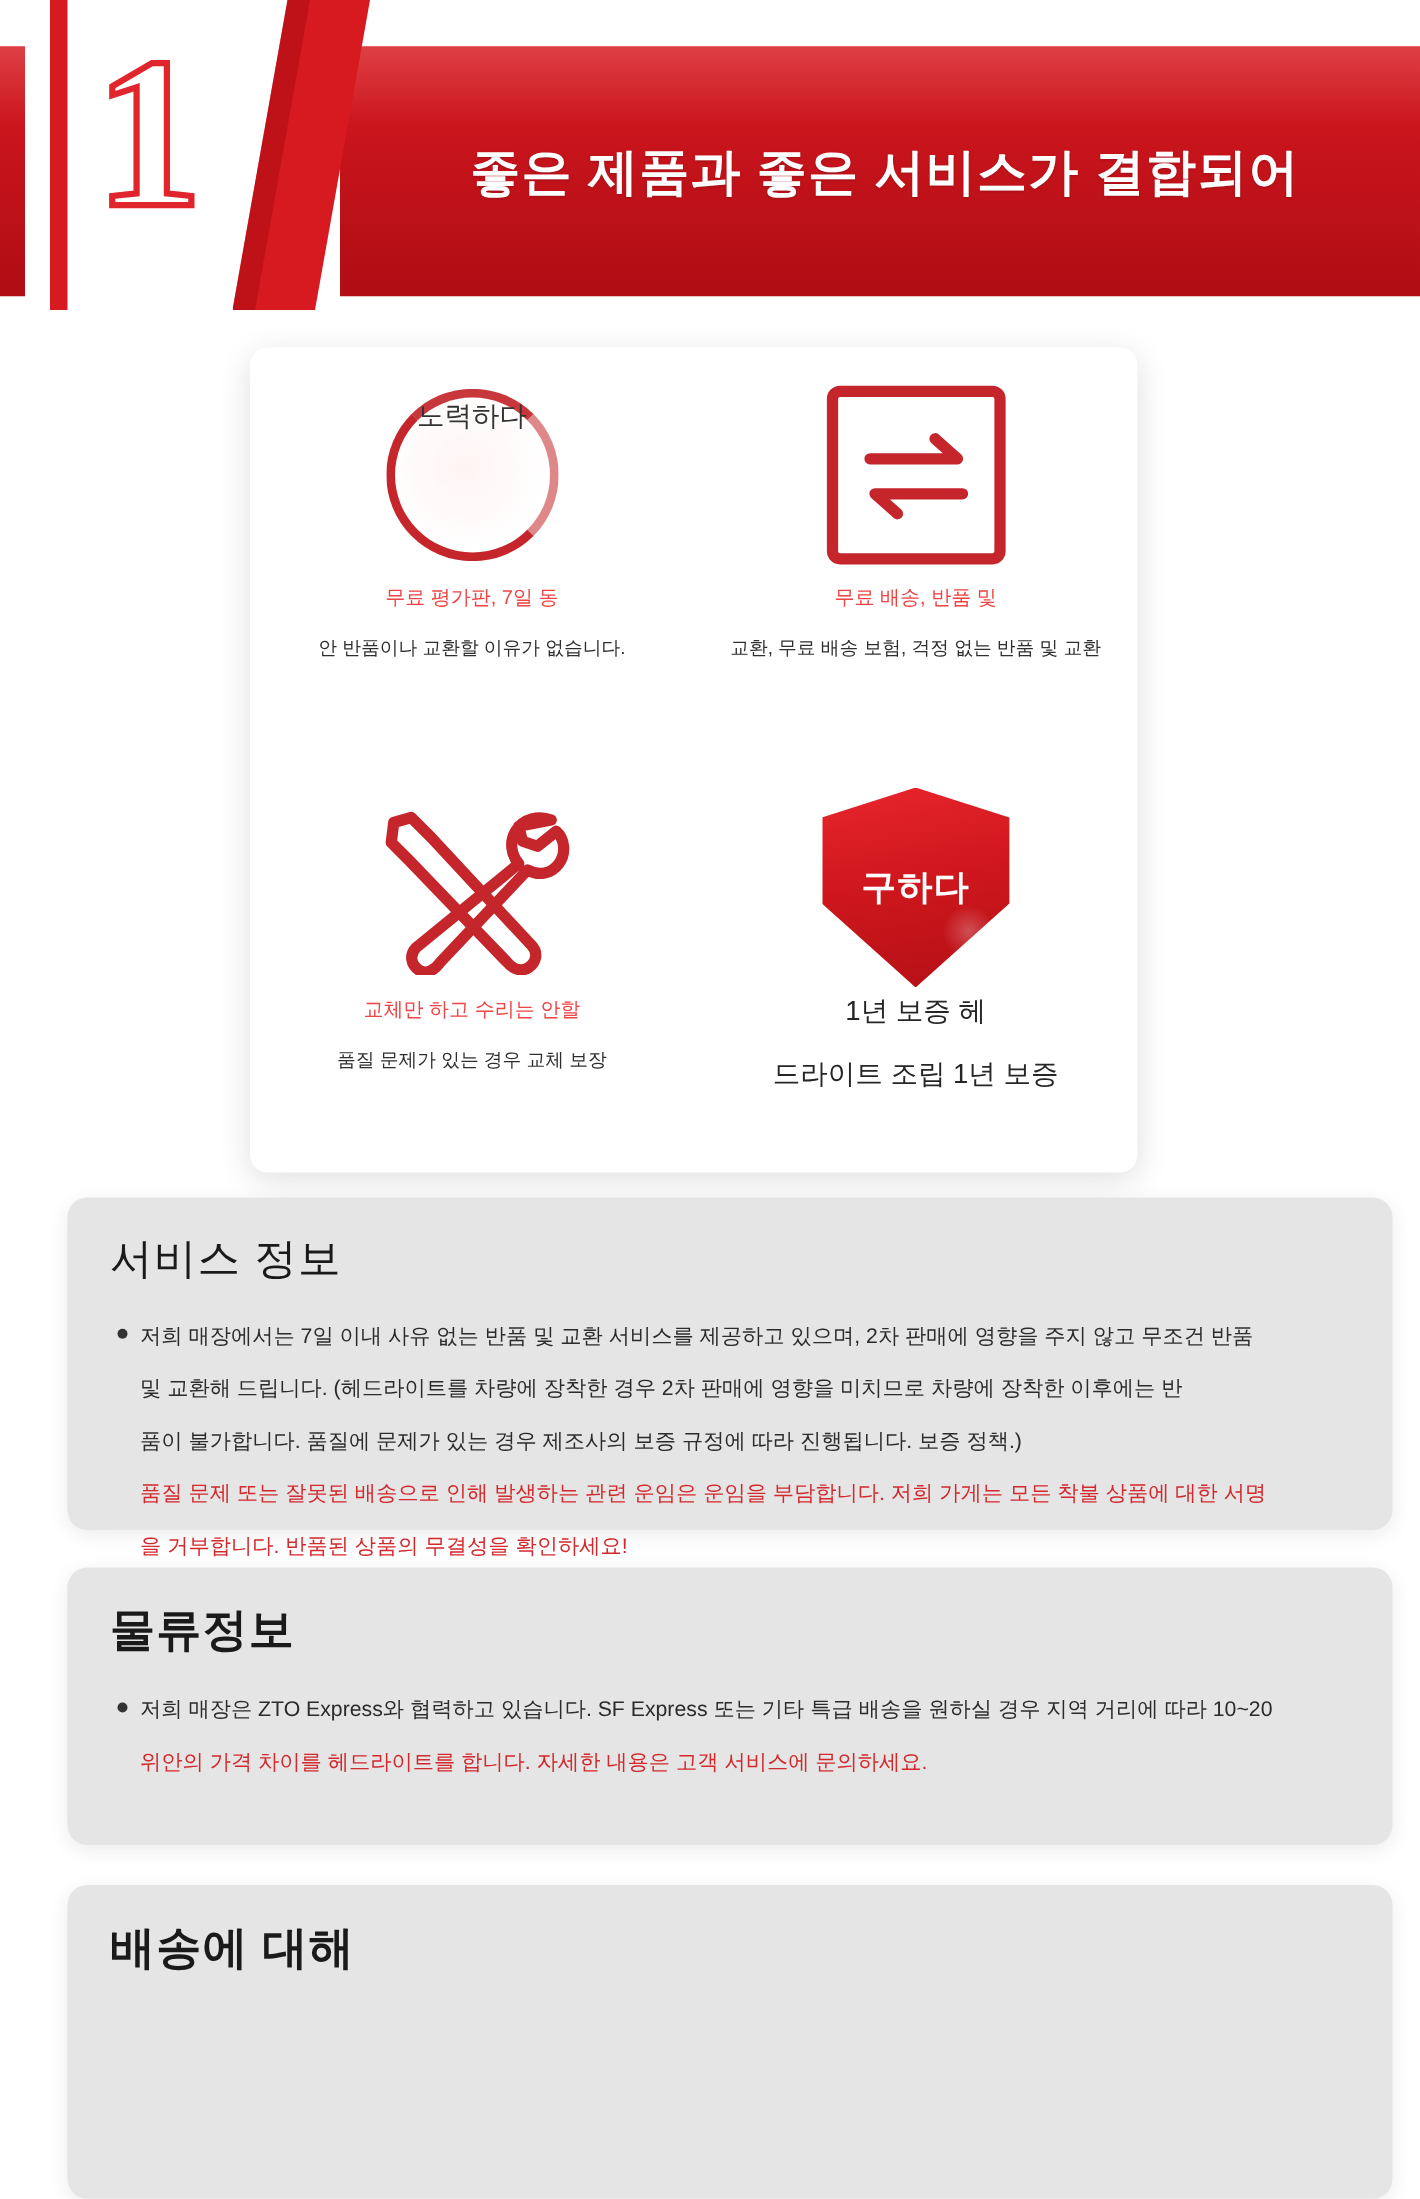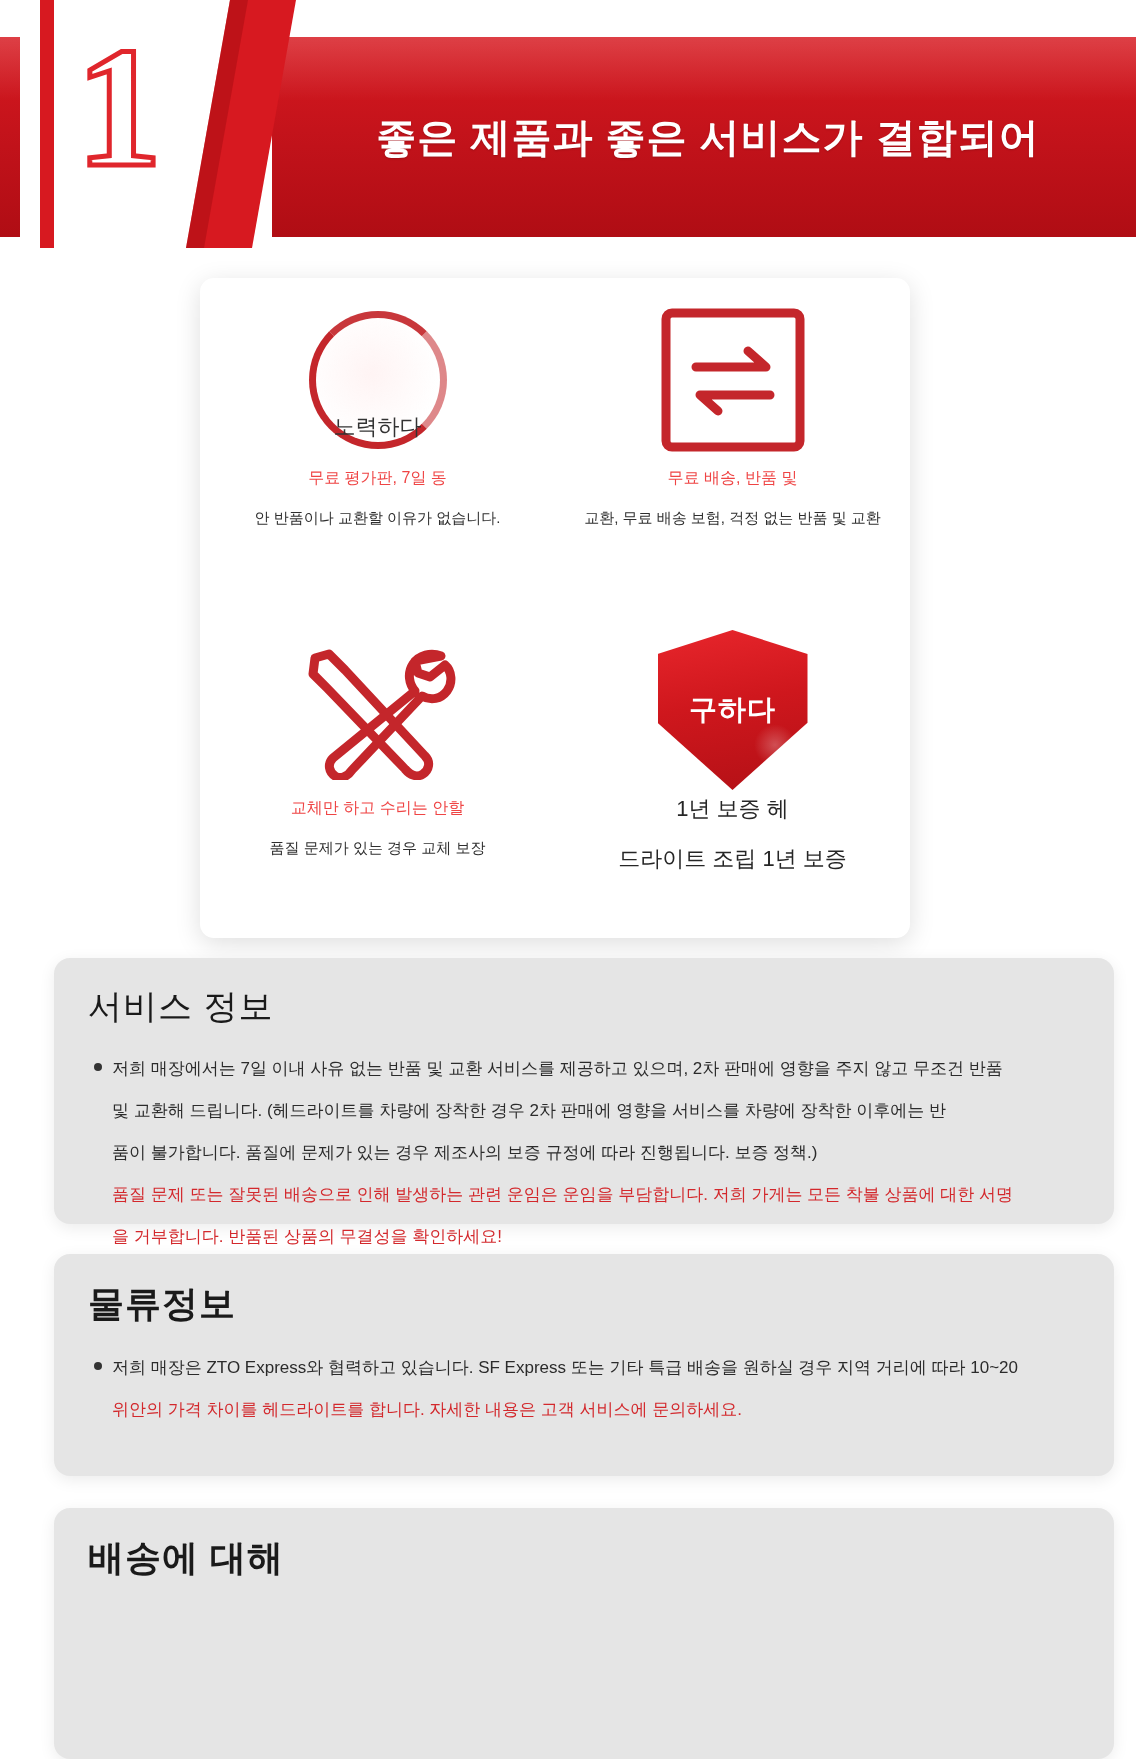--- a/index.html
+++ b/index.html
@@ -129,21 +129,21 @@
   .feature.big .feature-line1 { font-size: 22px; color: #262626; margin-top: 4px;}
   .feature.big .feature-line2 { font-size: 22px; color: #262626; margin-top: 20px;}
 
   
   .ico-ring {
     width: 138px; height: 138px;
     border: 7px solid #c4262b;
     border-radius: 50%;
     border-top-color: rgba(196,38,43,.92);
     border-right-color: rgba(196,38,43,.55);
-    display: flex; align-items: flex-end; justify-content: center;
+    display: flex; align-items: flex-start; justify-content: center;
     position: relative;
     background: radial-gradient(circle at 45% 45%, rgba(255,230,230,.45), rgba(255,255,255,0) 70%);
   }
   .ico-ring-text {
     font-size: 22px; color: #333;
   }
   .ico-shield {
     width: 150px; height: 160px;
     background: linear-gradient(170deg, #e8262c 0%, #cf171d 45%, #b31016 100%);
     clip-path: polygon(50% 0%, 100% 15%, 100% 58%, 50% 100%, 0% 58%, 0% 15%);
@@ -265,21 +265,21 @@
   </div>
 </div>
 
 <div class="panel" id="panel-service">
   <div class="panel-title">서비스 정보</div>
   <div class="bullets">
     <div class="bullet-row">
       <div class="bullet-dot"></div>
       <div class="bullet-body">
         <div class="para">저희 매장에서는 7일 이내 사유 없는 반품 및 교환 서비스를 제공하고 있으며, 2차 판매에 영향을 주지 않고 무조건 반품</div>
-        <div class="para">및 교환해 드립니다. (헤드라이트를 차량에 장착한 경우 2차 판매에 영향을 서비스를 차량에 장착한 이후에는 반</div>
+        <div class="para">및 교환해 드립니다. (헤드라이트를 차량에 장착한 경우 2차 판매에 영향을 미치므로 차량에 장착한 이후에는 반</div>
         <div class="para">품이 불가합니다. 품질에 문제가 있는 경우 제조사의 보증 규정에 따라 진행됩니다. 보증 정책.)</div>
         <div class="para red">품질 문제 또는 잘못된 배송으로 인해 발생하는 관련 운임은 운임을 부담합니다. 저희 가게는 모든 착불 상품에 대한 서명</div>
         <div class="para red">을 거부합니다. 반품된 상품의 무결성을 확인하세요!</div>
       </div>
     </div>
   </div>
 </div>
 
 <div class="panel" id="panel-logistics">
   <div class="panel-title bold">물류정보</div>

